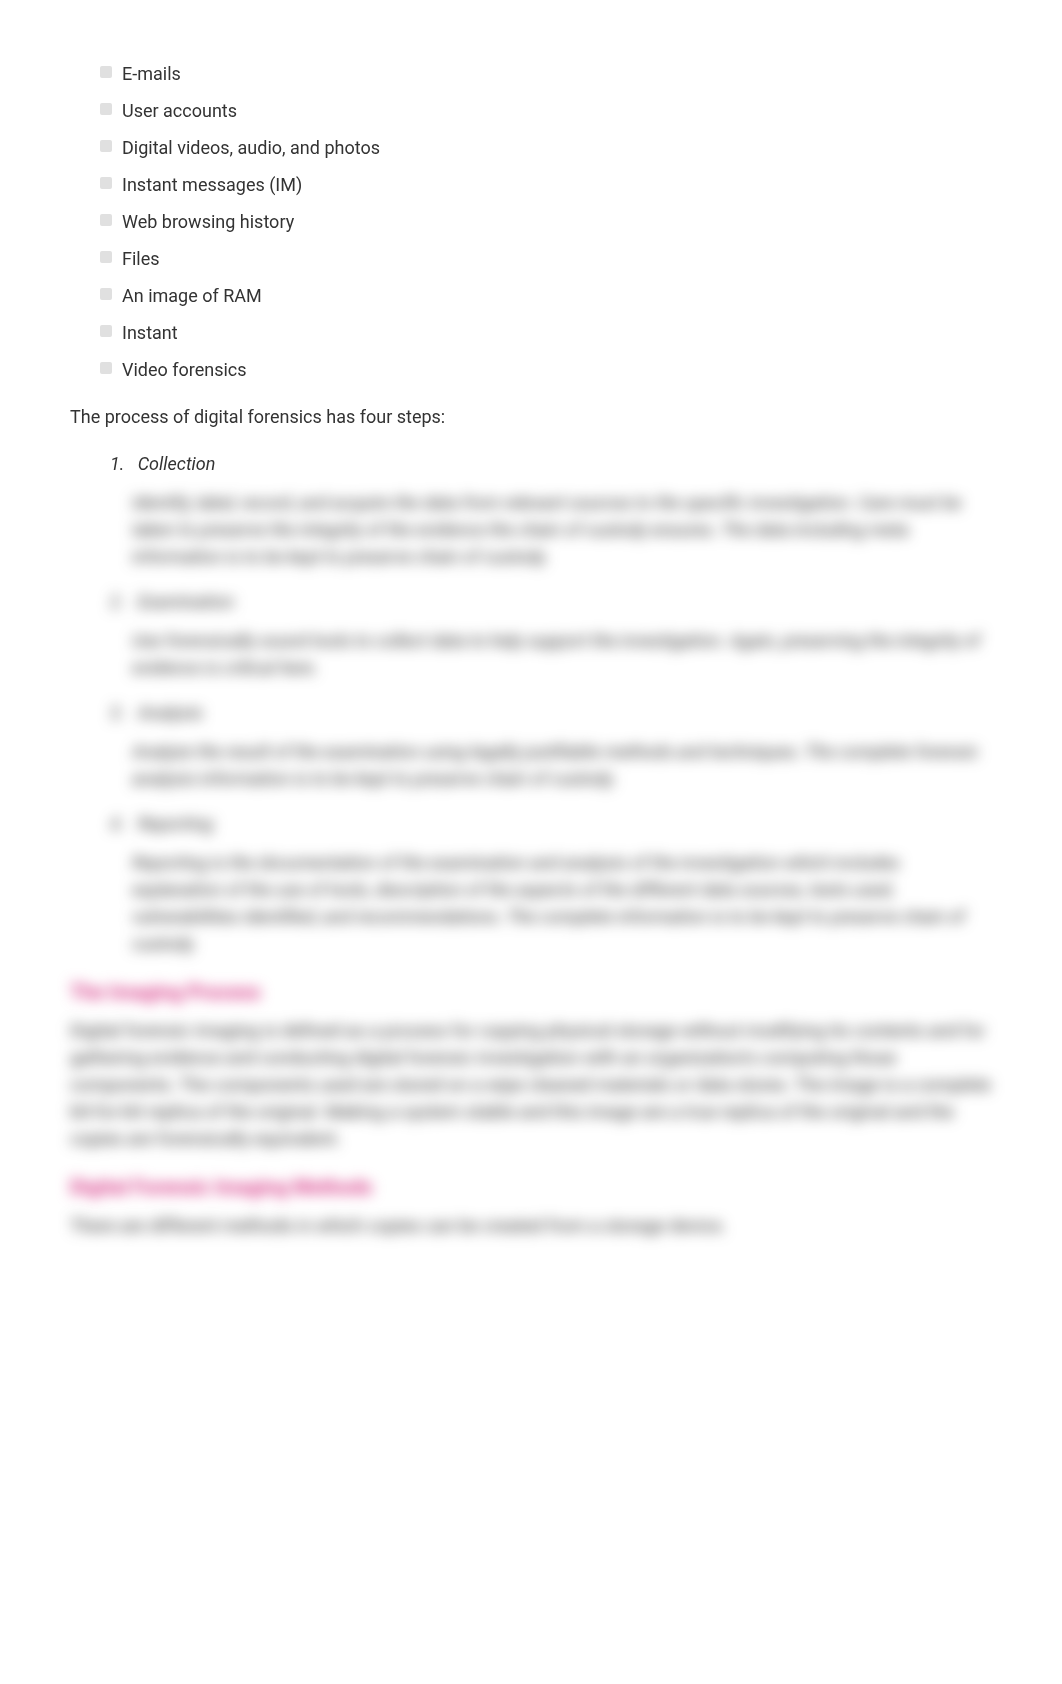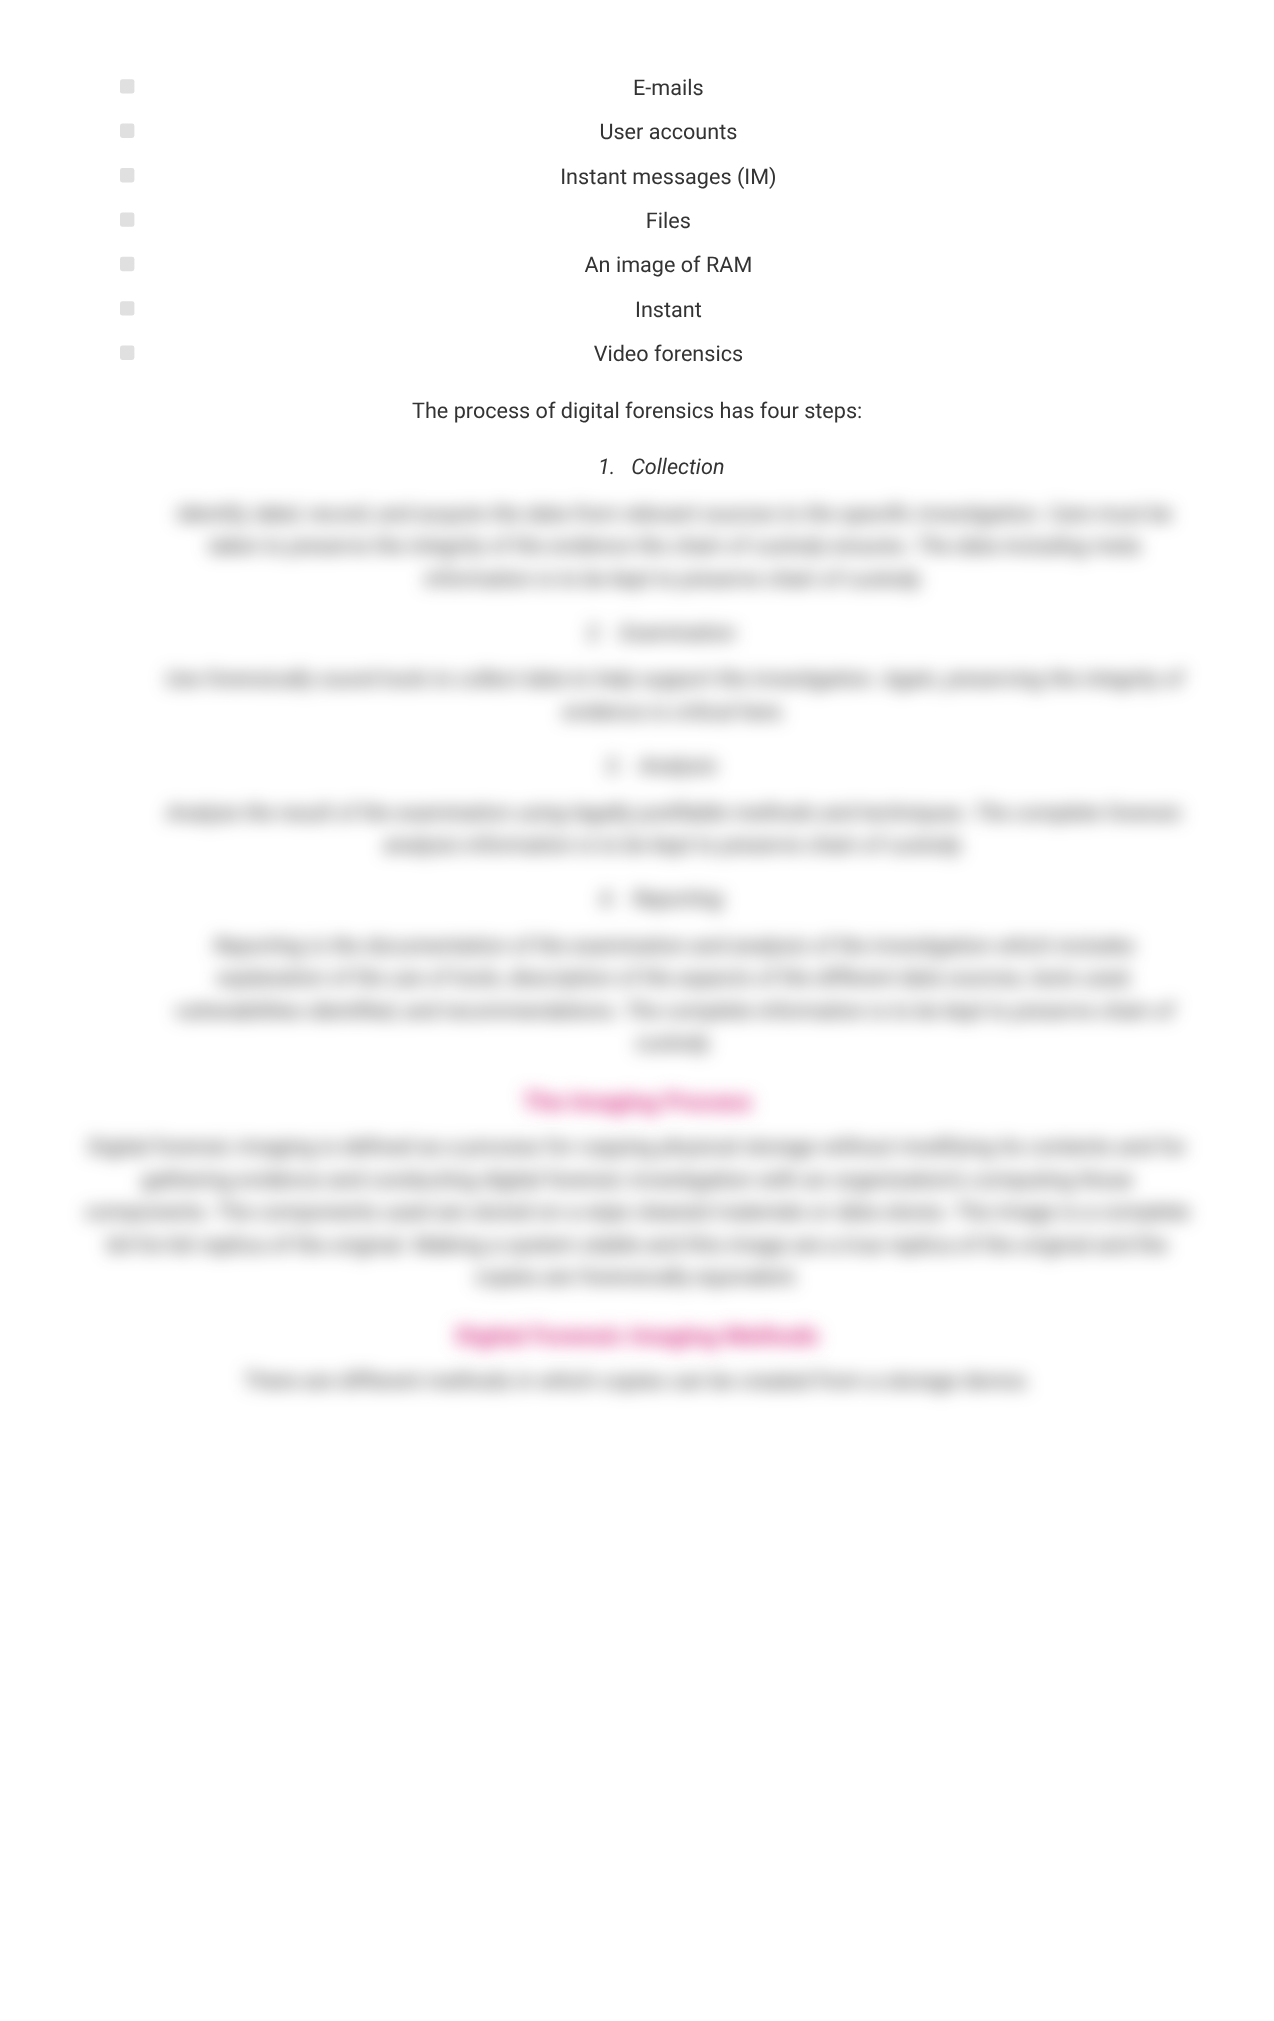--- a/index.html
+++ b/index.html
@@ -1,19 +1,18 @@
 <!DOCTYPE html>
 <html><head>
   <meta charset="utf-8">
   <style>
     * {
       margin: 0;
       padding: 0;
       box-sizing: border-box;
-      text-align: center;
     }
     body {
       font-family: -apple-system, BlinkMacSystemFont, "Segoe UI", Roboto, sans-serif;
       background: #ffffff;
       width: 1062px;
       padding: 60px 70px;
       color: #333;
       font-size: 18px;
       line-height: 1.5;
     }
@@ -72,21 +71,23 @@
     .para-blurred {
       margin-bottom: 14px;
     }
   </style>
 </head>
 <body>
 
 <ul class="bullet-list">
   <li><span>E-mails</span></li>
   <li><span>User accounts</span></li>
+  <li><span>Digital videos, audio, and photos</span></li>
   <li><span>Instant messages (IM)</span></li>
+  <li><span>Web browsing history</span></li>
   <li><span>Files</span></li>
   <li><span>An image of RAM</span></li>
   <li><span>Instant</span></li>
   <li><span>Video forensics</span></li>
 </ul>
 
 <p class="intro-text">The process of digital forensics has four steps:</p>
 
 <ol class="ordered-list" style="list-style:none;font-style:italic;">
   <li>

